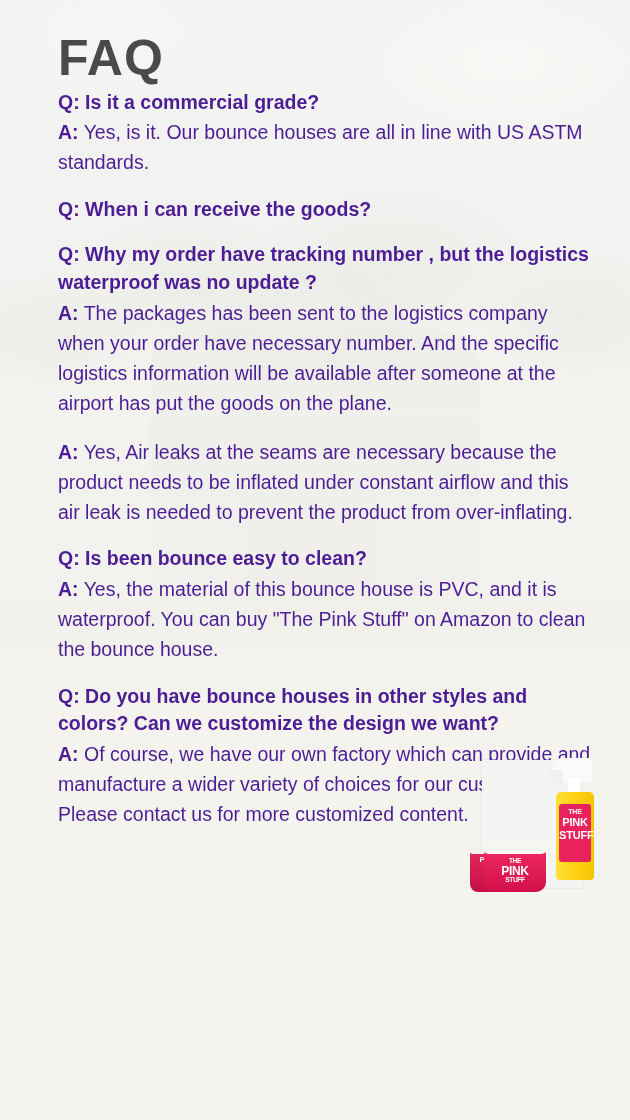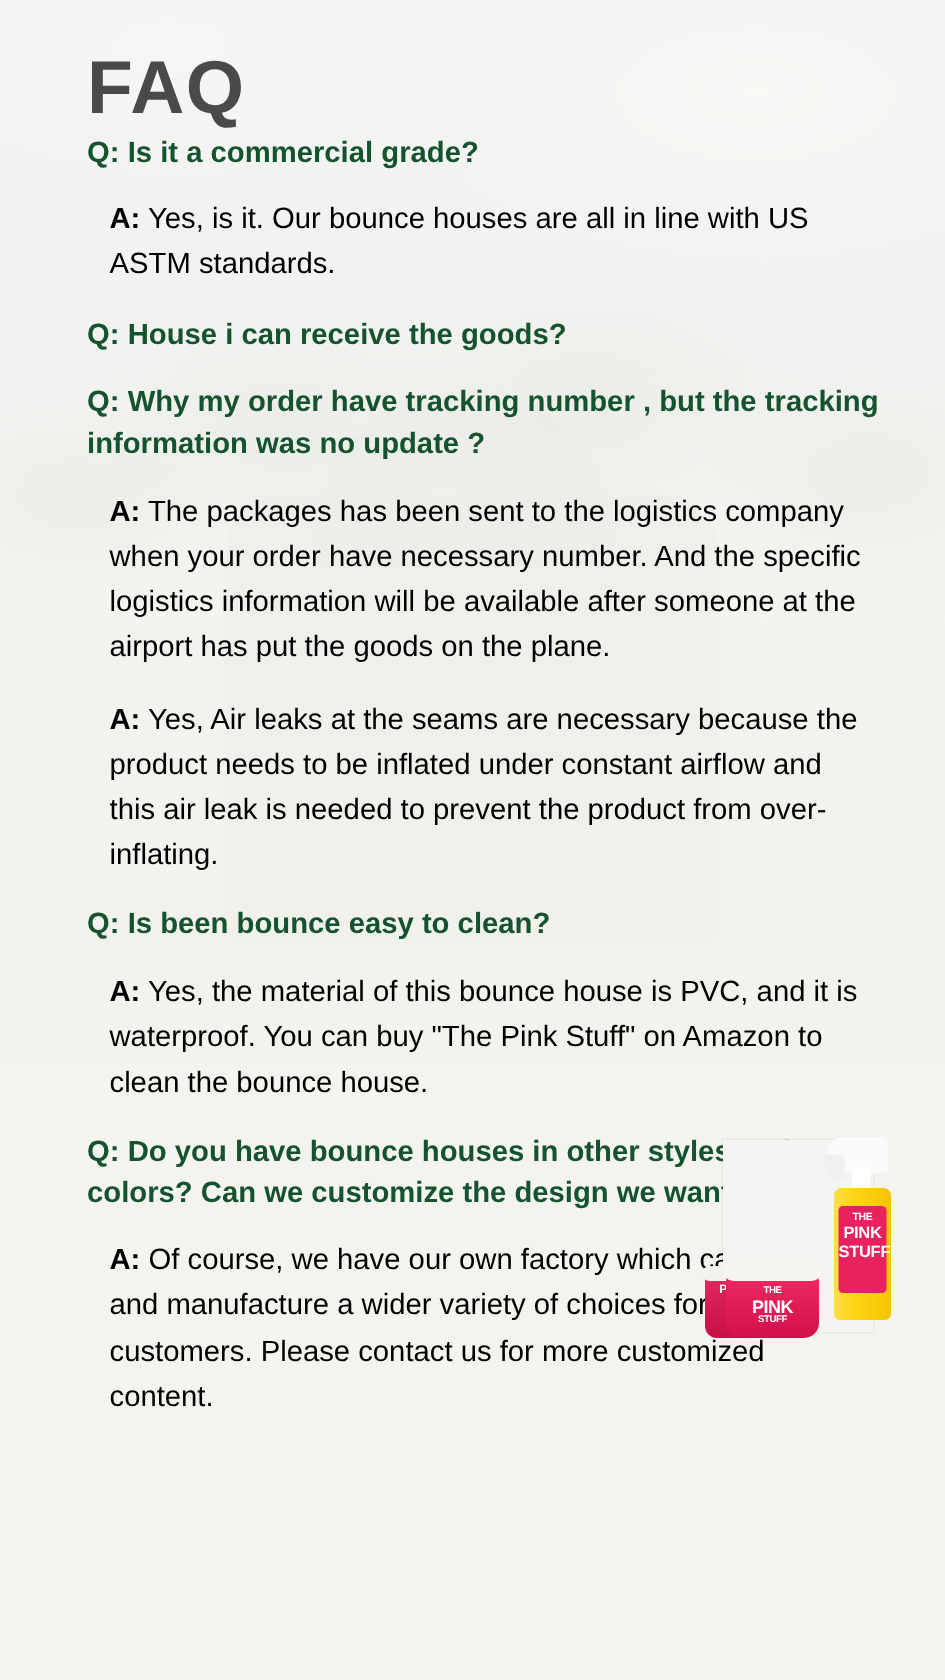--- a/index.html
+++ b/index.html
@@ -118,30 +118,30 @@
   }
 
   .qa-block {
     margin-bottom: 18px;
   }
   .qa-block:last-child { margin-bottom: 0; }
 
   .q {
     font-size: 19.5px;
     font-weight: bold;
-    color: #14532d;
+    color: #4c1d95;
     line-height: 1.42;
     margin: 0 0 1px 0;
   }
   .a {
     font-size: 19.5px;
     font-weight: normal;
-    color: #000000;
+    color: #4c1d95;
     line-height: 1.55;
-    margin: 15px;
+    margin: 0;
   }
   .a .lead, .q .lead {
     font-weight: bold;
   }
 
   
   .product-img {
     position: absolute;
     right: 30px;
     top: 752px;
@@ -279,25 +279,25 @@
   <div class="content">
 
     <h1 class="faq-title">FAQ</h1>
 
     <div class="qa-block">
       <p class="q"><span class="lead">Q:</span> <span>Is it a commercial grade?</span></p>
       <p class="a"><span class="lead">A:</span> <span>Yes, is it. Our bounce houses are all in line with US ASTM standards.</span></p>
     </div>
 
     <div class="qa-block">
-      <p class="q"><span class="lead">Q:</span> <span>House i can receive the goods?</span></p>
-    </div>
-
-    <div class="qa-block">
-      <p class="q"><span class="lead">Q:</span> <span>Why my order have tracking number , but the tracking information was no update ?</span></p>
+      <p class="q"><span class="lead">Q:</span> <span>When i can receive the goods?</span></p>
+    </div>
+
+    <div class="qa-block">
+      <p class="q"><span class="lead">Q:</span> <span>Why my order have tracking number , but the logistics waterproof was no update ?</span></p>
       <p class="a"><span class="lead">A:</span> <span>The packages has been sent to the logistics company when your order have necessary number. And the specific logistics information will be available after someone at the airport has put the goods on the plane.</span></p>
     </div>
 
     <div class="qa-block">
       <p class="a"><span class="lead">A:</span> <span>Yes, Air leaks at the seams are necessary because the product needs to be inflated under constant airflow and this air leak is needed to prevent the product from over-inflating.</span></p>
     </div>
 
     <div class="qa-block">
       <p class="q"><span class="lead">Q:</span> <span>Is been bounce easy to clean?</span></p>
       <p class="a"><span class="lead">A:</span> <span>Yes, the material of this bounce house is PVC, and it is waterproof. You can buy "The Pink Stuff" on Amazon to clean the bounce house.</span></p>

